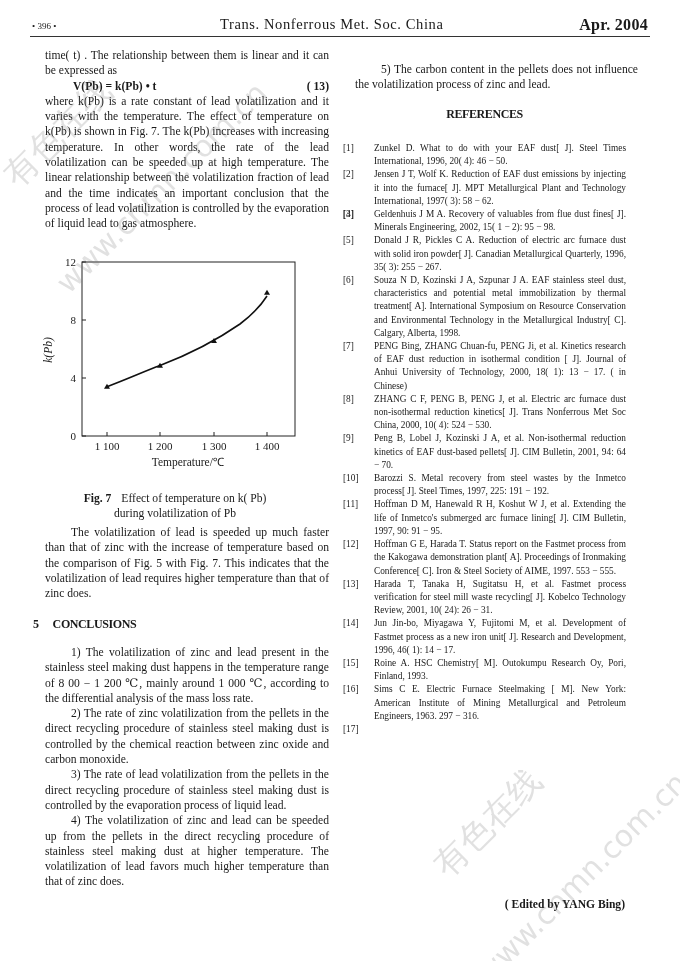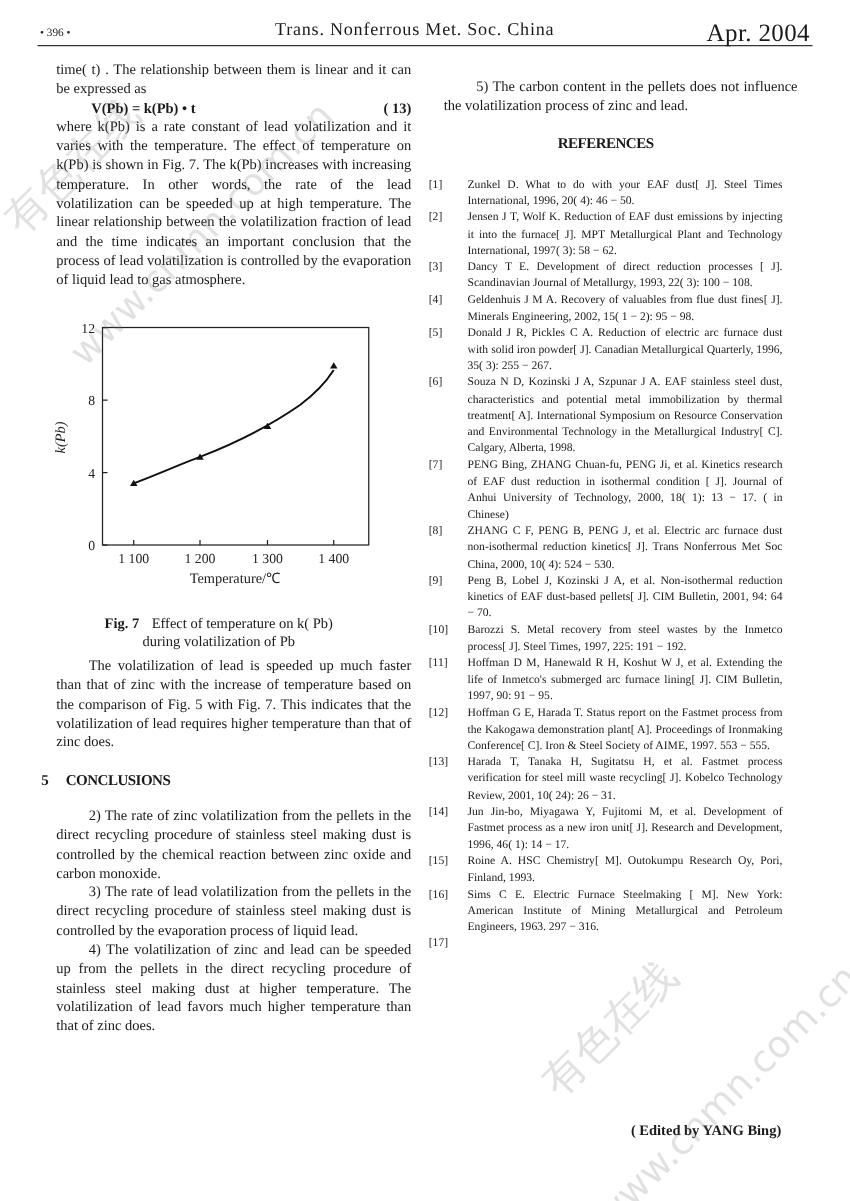--- a/index.html
+++ b/index.html
@@ -2,21 +2,21 @@
 <html><head>
 <meta charset="utf-8">
 <style>
   html, body { margin: 0; padding: 0; background: #ffffff; }
   body { width: 680px; height: 961px; position: relative; overflow: hidden;
          font-family: "Liberation Serif", "DejaVu Serif", serif; color: #1a1a1a; }
   .header { position: absolute; left: 30px; top: 14px; width: 620px; height: 22px;
             border-bottom: 1.5px solid #333; }
   .header .pg { position: absolute; left: 2px; top: 7px; font-size: 9px; }
   .header .jt { position: absolute; left: 190px; top: 2px; font-size: 14.5px; letter-spacing: 0.6px; }
-  .header .dt { position: absolute; right: 2px; top: 2px; font-size: 20px; letter-spacing: 0.3px; }
+  .header .dt { position: absolute; right: 2px; top: 2px; font-size: 16px; letter-spacing: 0.3px; font-weight: bold; }
 
   .col { position: absolute; font-size: 11.6px; line-height: 15.3px; text-align: justify; margin-left: 12px; }
   .left { left: 33px; top: 48px; width: 284px; }
   .right { left: 343px; top: 62px; width: 283px; }
   p { margin: 0; }
   .ind { text-indent: 26px; }
   .eq { position: relative; height: 15.3px; font-weight: bold; }
   .eq .f { position: absolute; left: 28px; font-style: normal; }
   .eq .n { position: absolute; right: 0; }
 
@@ -103,35 +103,36 @@
 
 <div class="col para2">
   <p class="ind">The volatilization of lead is speeded up much faster than that of zinc with the increase of temperature based on the comparison of Fig. 5 with Fig. 7. This indicates that the volatilization of lead requires higher temperature than that of zinc does.</p>
 </div>
 
 <div class="sec">
   <span class="num">5</span><span>CONCLUSIONS</span>
 </div>
 
 <div class="col concl">
+  <p class="ind">1) The volatilization of zinc and lead present in the stainless steel making dust happens in the temperature range of 8 00 − 1 200 ℃, mainly around 1 000 ℃, according to the differential analysis of the mass loss rate.</p>
   <p class="ind">2) The rate of zinc volatilization from the pellets in the direct recycling procedure of stainless steel making dust is controlled by the chemical reaction between zinc oxide and carbon monoxide.</p>
   <p class="ind">3) The rate of lead volatilization from the pellets in the direct recycling procedure of stainless steel making dust is controlled by the evaporation process of liquid lead.</p>
   <p class="ind">4) The volatilization of zinc and lead can be speeded up from the pellets in the direct recycling procedure of stainless steel making dust at higher temperature. The volatilization of lead favors much higher temperature than that of zinc does.</p>
 </div>
 
 <div class="col right">
   <p class="ind">5) The carbon content in the pellets does not influence the volatilization process of zinc and lead.</p>
 </div>
 
 <div class="refs-title">REFERENCES</div>
 
 <div class="refs">
   <div class="ref"><span class="rn">[1]</span><span>Zunkel D. What to do with your EAF dust[ J]. Steel Times International, 1996, 20( 4): 46 − 50.</span></div>
   <div class="ref"><span class="rn">[2]</span><span>Jensen J T, Wolf K. Reduction of EAF dust emissions by injecting it into the furnace[ J]. MPT Metallurgical Plant and Technology International, 1997( 3): 58 − 62.</span></div>
-  <div class="ref"><span class="rn">[3]</span><span>Dancy T E. Development of direct reduction processes [ J]. Scandinavian Journal of Metallurgy, 1993, 22( 3): 100 − 108.</span></div>
+  <div class="ref"><span class="rn">[3]</span></div>
   <div class="ref"><span class="rn">[4]</span><span>Geldenhuis J M A. Recovery of valuables from flue dust fines[ J]. Minerals Engineering, 2002, 15( 1 − 2): 95 − 98.</span></div>
   <div class="ref"><span class="rn">[5]</span><span>Donald J R, Pickles C A. Reduction of electric arc furnace dust with solid iron powder[ J]. Canadian Metallurgical Quarterly, 1996, 35( 3): 255 − 267.</span></div>
   <div class="ref"><span class="rn">[6]</span><span>Souza N D, Kozinski J A, Szpunar J A. EAF stainless steel dust, characteristics and potential metal immobilization by thermal treatment[ A]. International Symposium on Resource Conservation and Environmental Technology in the Metallurgical Industry[ C]. Calgary, Alberta, 1998.</span></div>
   <div class="ref"><span class="rn">[7]</span><span>PENG Bing, ZHANG Chuan-fu, PENG Ji, et al. Kinetics research of EAF dust reduction in isothermal condition [ J]. Journal of Anhui University of Technology, 2000, 18( 1): 13 − 17. ( in Chinese)</span></div>
   <div class="ref"><span class="rn">[8]</span><span>ZHANG C F, PENG B, PENG J, et al. Electric arc furnace dust non-isothermal reduction kinetics[ J]. Trans Nonferrous Met Soc China, 2000, 10( 4): 524 − 530.</span></div>
   <div class="ref"><span class="rn">[9]</span><span>Peng B, Lobel J, Kozinski J A, et al. Non-isothermal reduction kinetics of EAF dust-based pellets[ J]. CIM Bulletin, 2001, 94: 64 − 70.</span></div>
   <div class="ref"><span class="rn">[10]</span><span>Barozzi S. Metal recovery from steel wastes by the Inmetco process[ J]. Steel Times, 1997, 225: 191 − 192.</span></div>
   <div class="ref"><span class="rn">[11]</span><span>Hoffman D M, Hanewald R H, Koshut W J, et al. Extending the life of Inmetco's submerged arc furnace lining[ J]. CIM Bulletin, 1997, 90: 91 − 95.</span></div>
   <div class="ref"><span class="rn">[12]</span><span>Hoffman G E, Harada T. Status report on the Fastmet process from the Kakogawa demonstration plant[ A]. Proceedings of Ironmaking Conference[ C]. Iron &amp; Steel Society of AIME, 1997. 553 − 555.</span></div>
   <div class="ref"><span class="rn">[13]</span><span>Harada T, Tanaka H, Sugitatsu H, et al. Fastmet process verification for steel mill waste recycling[ J]. Kobelco Technology Review, 2001, 10( 24): 26 − 31.</span></div>

